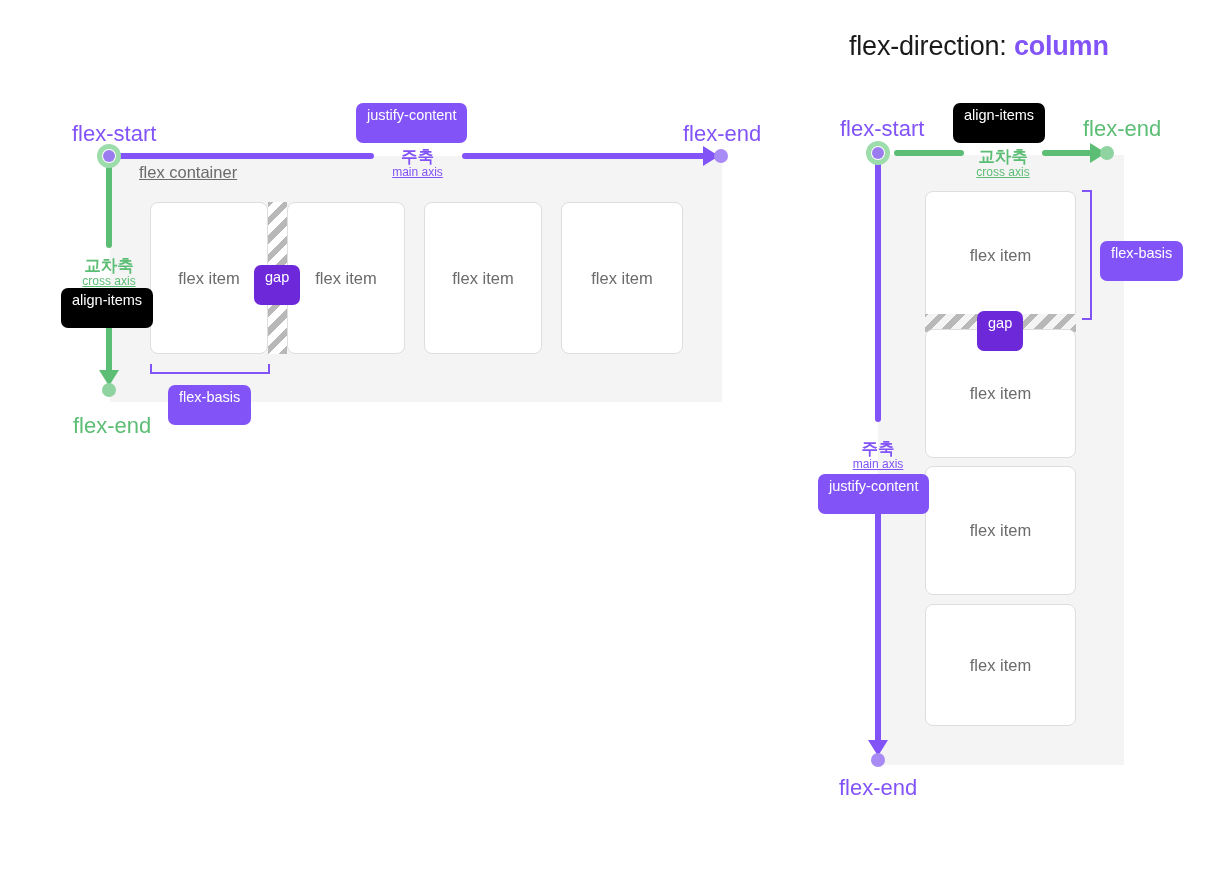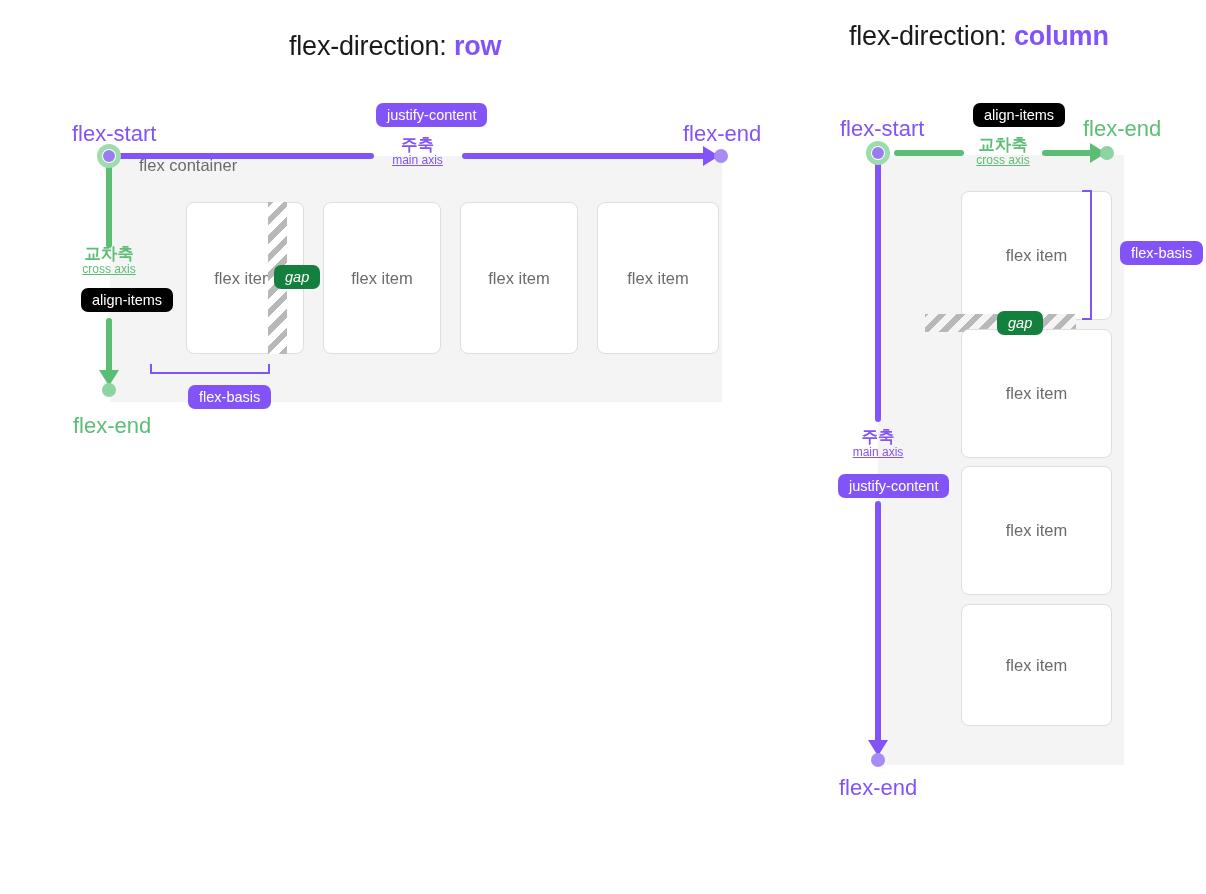--- a/index.html
+++ b/index.html
@@ -17,21 +17,21 @@
   
   .title {
     position: absolute;
     font-size: 27px;
     color: #1a1a1a;
     white-space: nowrap;
     letter-spacing: -0.2px;
   }
   .title .val { color: #8254f8; font-weight: bold; }
   #title-row { left: 289px; top: 31px; }
-  #title-col { left: 849px; top: 21px; }
+  #title-col { left: 849px; top: 31px; }
 
   
   .flex-container {
     position: absolute;
     background: #f4f4f4;
   }
   #container-row { left: 110px; top: 156px; width: 612px; height: 246px; }
   #container-col { left: 878px; top: 155px; width: 246px; height: 610px; }
 
   .container-label {
@@ -47,21 +47,20 @@
     background: #ffffff;
     border: 1px solid #dedede;
     border-radius: 8px;
     box-sizing: border-box;
     display: flex;
     align-items: center;
     justify-content: center;
     color: #6b6b6b;
     font-size: 16.5px;
     white-space: nowrap;
-    margin-left: 36px;
   }
 
   
   .gap-band {
     position: absolute;
     background-image: repeating-linear-gradient(
       -45deg,
       #b8b8b8 0px, #b8b8b8 6px,
       #ffffff 6px, #ffffff 13px
     );
@@ -71,27 +70,26 @@
       -45deg,
       #b8b8b8 0px, #b8b8b8 6px,
       #f4f4f4 6px, #f4f4f4 13px
     );
   }
   .badge {
     position: absolute;
     font-size: 14.5px;
     color: #ffffff;
     border-radius: 7px;
-    padding: 5px 11px 4px 11px;
+    padding: 5px 11px 20px 11px;
     white-space: nowrap;
     line-height: 1;
     box-sizing: border-box;
-    margin-left: 20px;
-  }
-  .badge-gap   { background: #15803d; font-style: italic; }
+  }
+  .badge-gap   { background: #6d28d9; }
   .badge-purple{ background: #8254f8; }
   .badge-green { background: #000000; }
 
   
   .axis-line { position: absolute; }
   .axis-h { height: 6px; border-radius: 3px; }
   .axis-v { width: 6px; border-radius: 3px; }
   .purple-bg { background: #8254f8; }
   .green-bg  { background: #5cbd74; }
 
@@ -133,21 +131,21 @@
   .dot-end-purple { width: 14px; height: 14px; background: #a98bf5; }
   .dot-end-green  { width: 14px; height: 14px; background: #8fd3a0; }
 
   
   .axis-text {
     position: absolute;
     text-align: center;
     white-space: nowrap;
     line-height: 1.08;
   }
-  .axis-text .ko { font-weight: bold; font-size: 16.5px; display: block; }
+  .axis-text .ko { font-weight: bold; font-size: 16.5px; display: block; margin-top: 12px; }
   .axis-text .en { font-size: 12px; display: block; text-decoration: underline; }
   .purple-txt { color: #8254f8; }
   .green-txt  { color: #5cbd74; }
 
   .edge-label {
     position: absolute;
     font-size: 22px;
     white-space: nowrap;
   }
 
@@ -165,26 +163,25 @@
     border-left: none;
     box-sizing: border-box;
     width: 10px;
   }
 </style>
 </head>
 <body>
 
 <div class="stage">
 
-  <div class="title" id="title-row"><span>flex-direction: </span><span class="val">row</span></div>
 
   <div class="title" id="title-col"><span>flex-direction: </span><span class="val">column</span></div>
 
   <div class="flex-container" id="container-row"></div>
-  <div class="container-label" style="left:139px; top:156px;">flex container</div>
+  <div class="container-label" style="left:139px; top:163px;text-decoration:underline;">flex container</div>
 
   <div class="flex-item" style="left:150px; top:202px; width:118px; height:152px;">
       <span>flex item</span>
     </div>
 
   <div class="gap-band" style="left:268px; top:202px; width:19px; height:152px;"></div>
 
   <div class="flex-item" style="left:287px; top:202px; width:118px; height:152px;">
       <span>flex item</span>
     </div>

